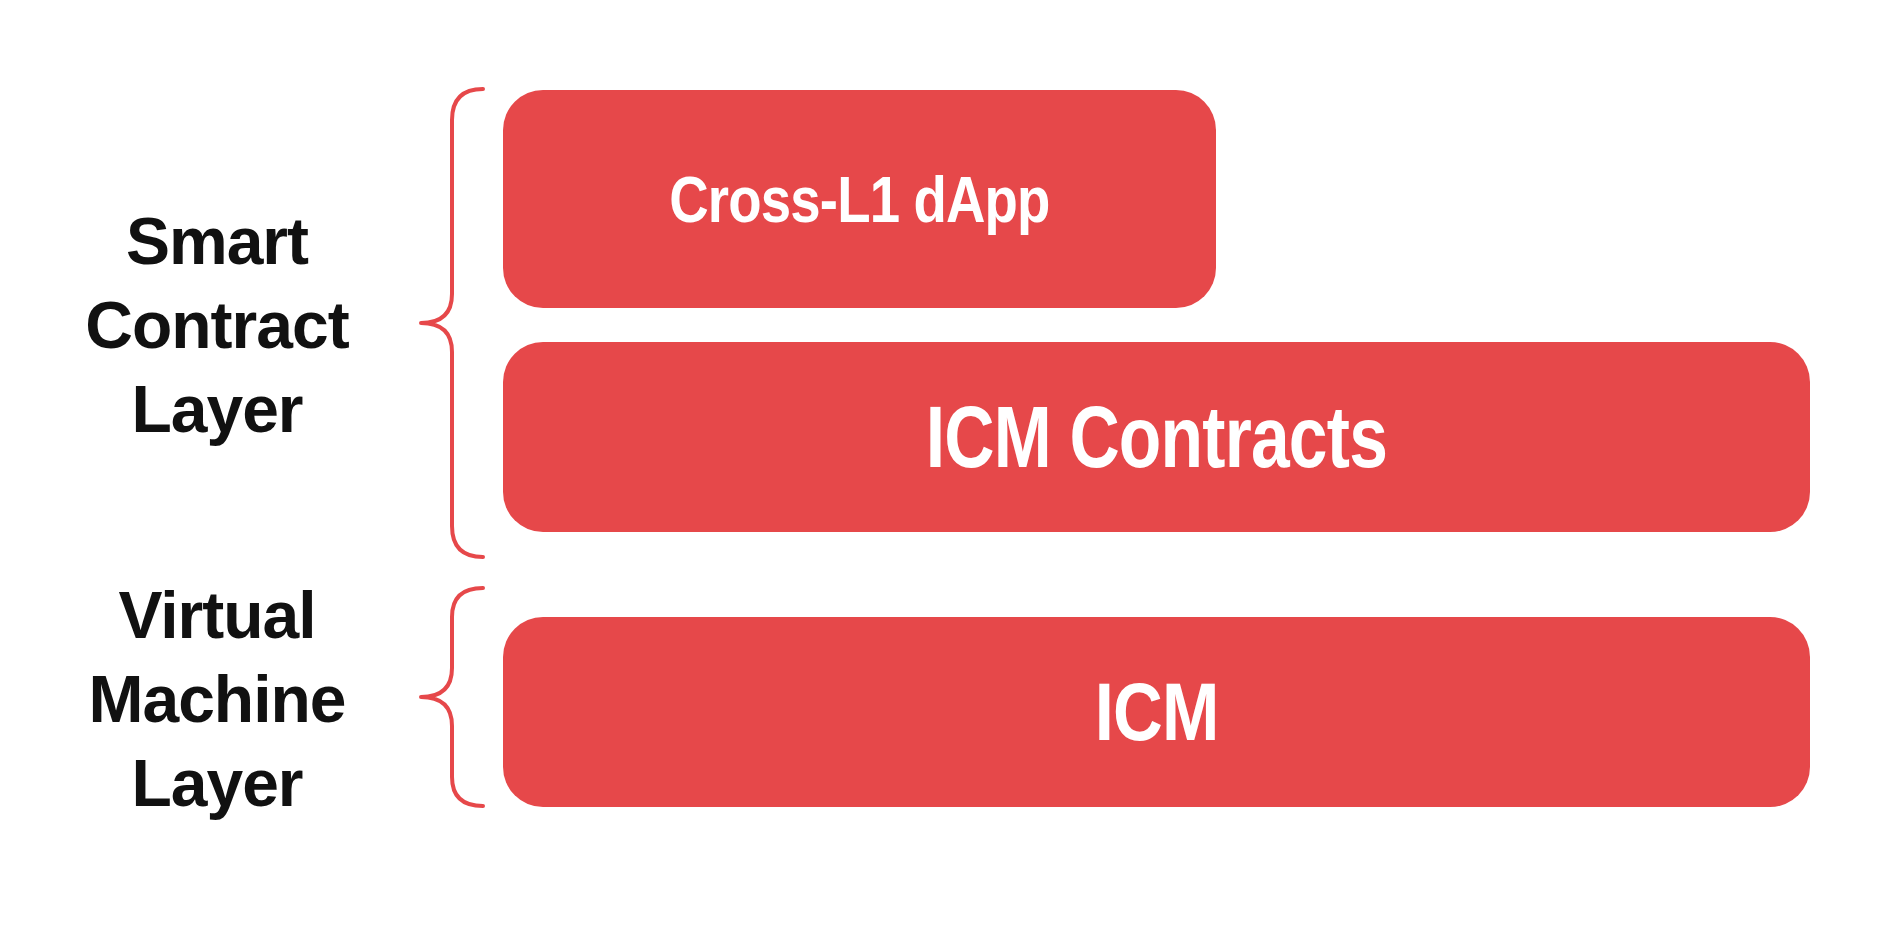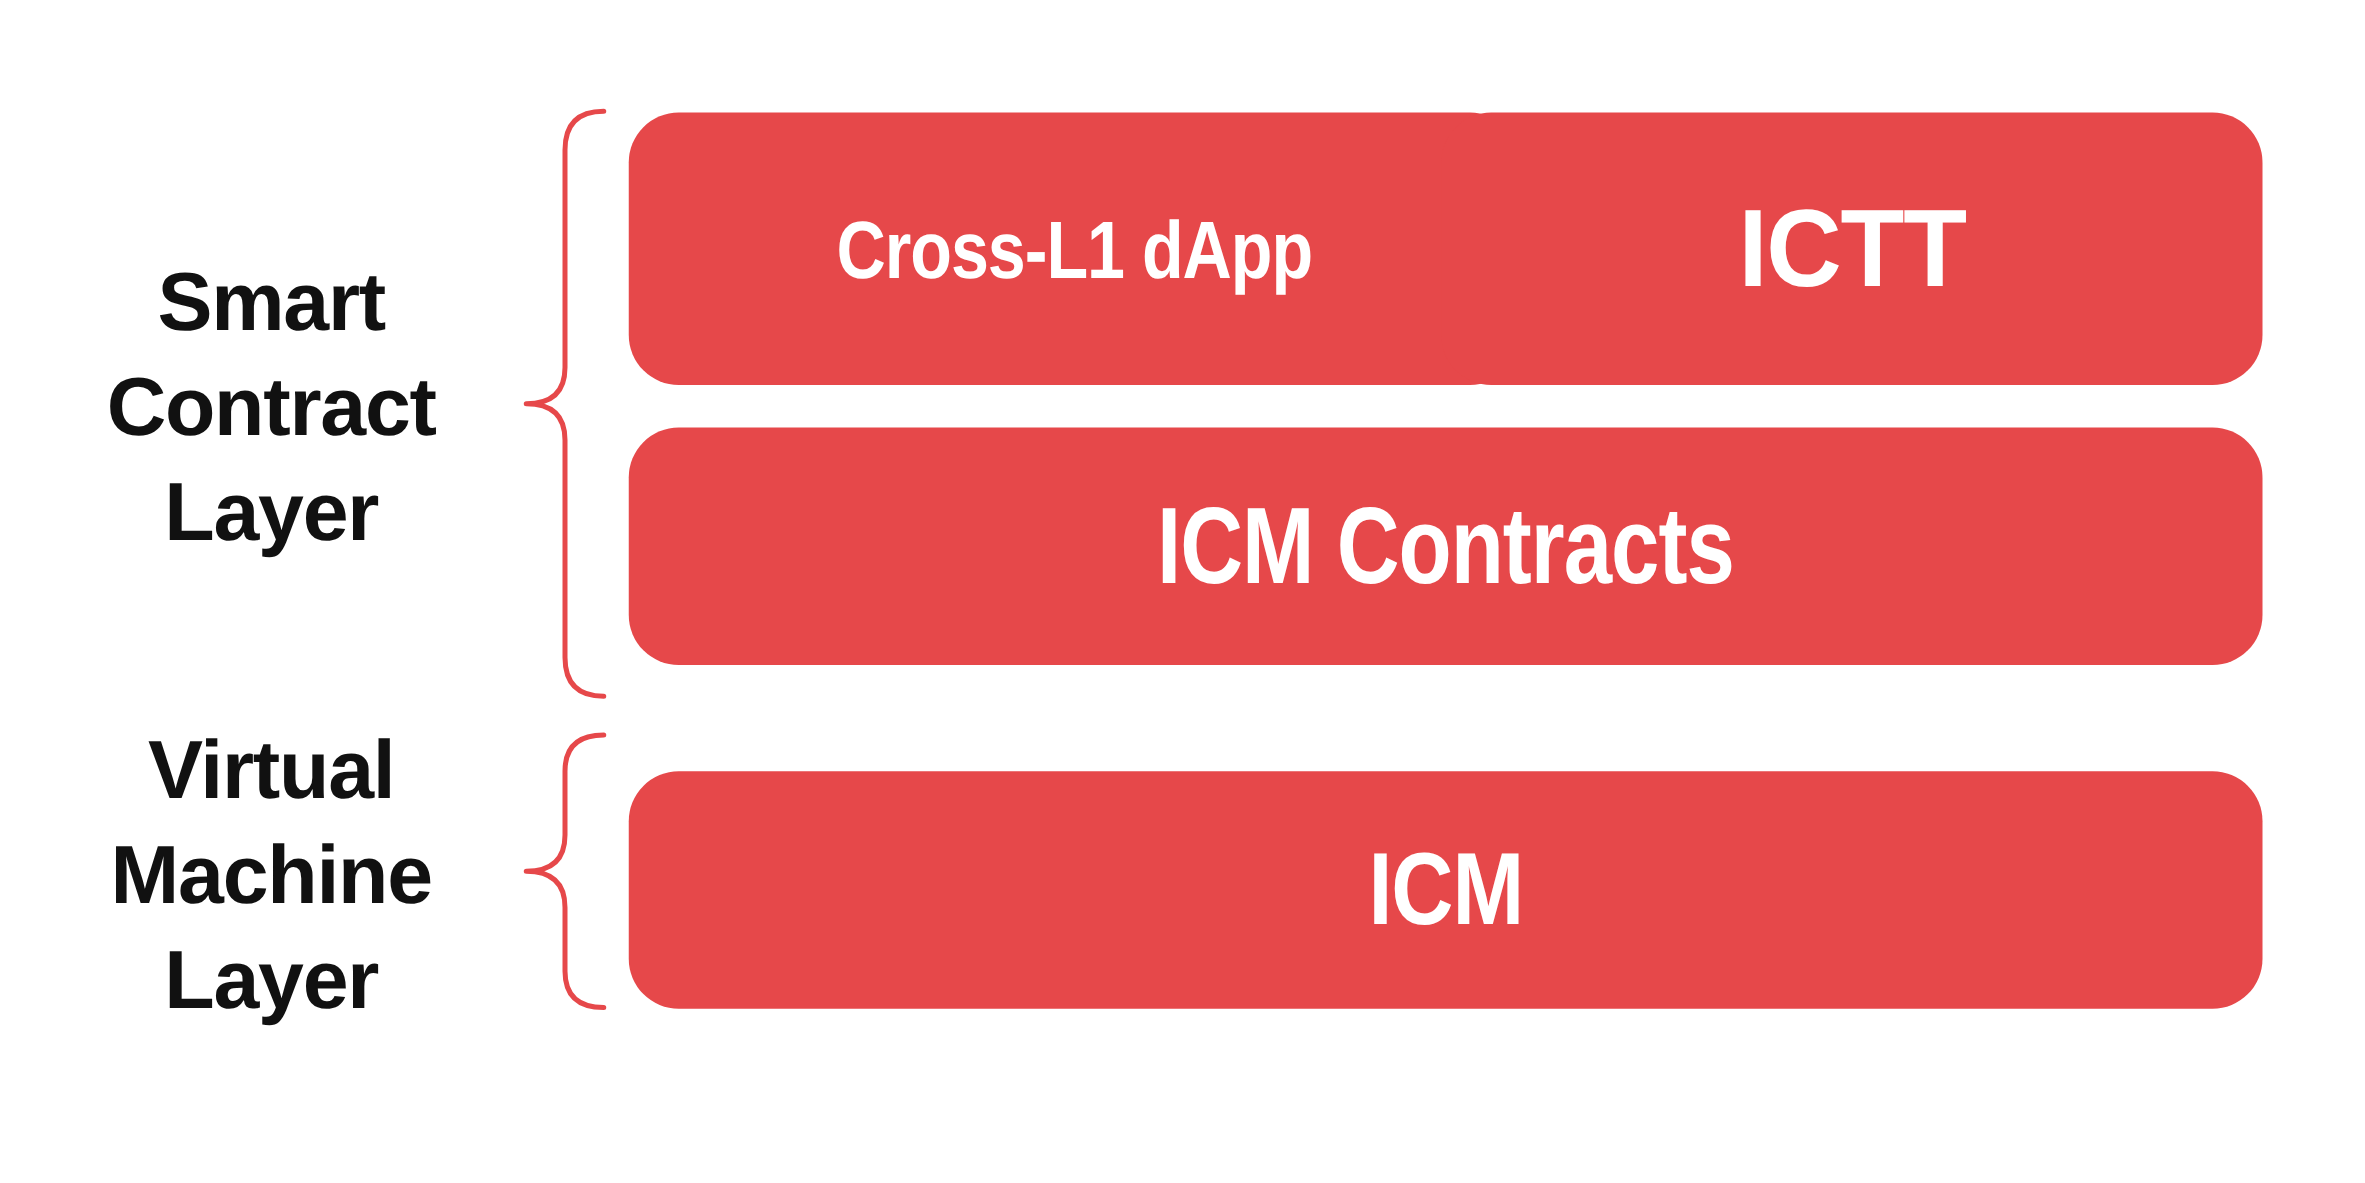--- a/index.html
+++ b/index.html
@@ -90,23 +90,20 @@
 
   <svg id="brace-overlay" viewBox="0 0 1892 946" xmlns="http://www.w3.org/2000/svg">
     <path class="brace-path" d="M 483 89 Q 452 89 452 120 L 452 294 Q 452 323 421 323 Q 452 323 452 352 L 452 526 Q 452 557 483 557"></path>
     <path class="brace-path" d="M 483 588 Q 452 588 452 617 L 452 668 Q 452 697 421 697 Q 452 697 452 726 L 452 777 Q 452 806 483 806"></path>
   </svg>
 
   <div class="box" id="box-cross-l1-dapp">
     <span class="box-label">Cross-L1 dApp</span>
   </div>
 
-  <div class="box" id="box-ictt">
-    <span class="box-label">ICTT</span>
-  </div>
 
   <div class="box" id="box-icm-contracts">
     <span class="box-label">ICM Contracts</span>
   </div>
 
   <div class="box" id="box-icm">
     <span class="box-label">ICM</span>
   </div>
 
 </div>

